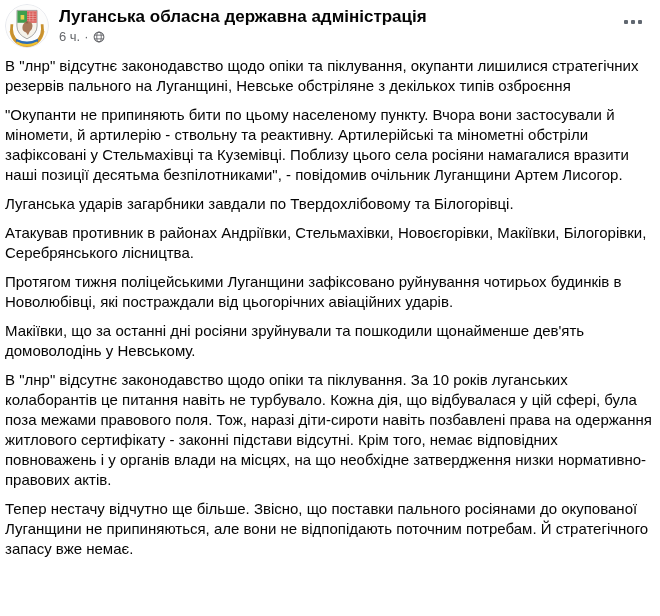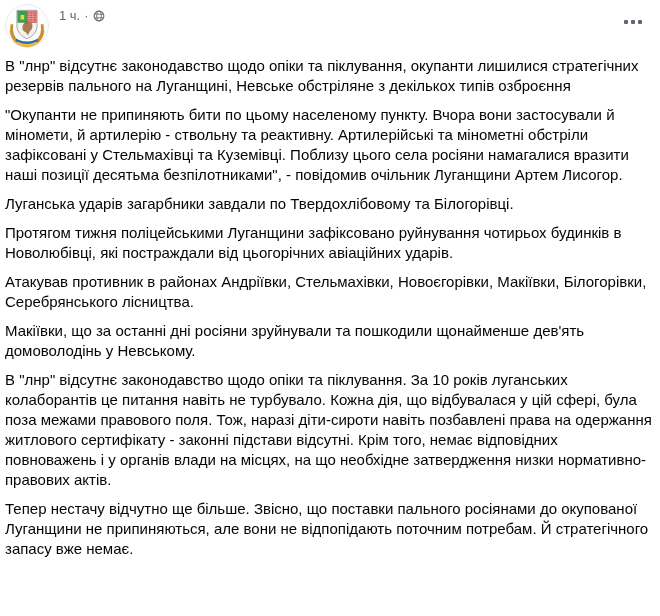--- a/index.html
+++ b/index.html
@@ -109,22 +109,23 @@
         <path d="M24,8.5 H34 M24,11 H34 M24,13.5 H34 M24,16 H34 M24,18.5 H34" stroke="#f0b9b4" stroke-width="0.7"></path>
         <path d="M27,9 V19 M30.5,9 V19" stroke="#f0b9b4" stroke-width="0.7"></path>
         <rect x="17" y="12" width="4" height="5" fill="#e8d44f"></rect>
 
         <path d="M20,22 q2,-4 6,-3 q4,1 4,5 q0,4 -3,6 l-2,4 l-2,-3 q-4,-1 -4,-5 q0,-3 1,-4 Z" fill="#a9795a"></path>
         <path d="M22,21 l2,-3 l1.5,3 Z" fill="#8f6248"></path>
       </svg>
     </div>
 
     <div class="header-texts">
+      <span class="author-name">Луганська обласна державна адміністрація</span>
       <span class="meta-row">
-        <span>1 ч.</span>
+        <span>6 ч.</span>
         <span class="meta-dot">·</span>
         <svg class="globe" viewBox="0 0 16 16" xmlns="http://www.w3.org/2000/svg">
           <circle cx="8" cy="8" r="6.5" fill="none" stroke="#65676b" stroke-width="1.4"></circle>
           <ellipse cx="8" cy="8" rx="3" ry="6.5" fill="none" stroke="#65676b" stroke-width="1.2"></ellipse>
           <path d="M1.8,5.5 H14.2 M1.8,10.5 H14.2" stroke="#65676b" stroke-width="1.2" fill="none"></path>
         </svg>
       </span>
     </div>
 
   </div>
@@ -132,20 +133,20 @@
   <div class="more-options">
     <span class="dot"></span>
     <span class="dot"></span>
     <span class="dot"></span>
   </div>
 
   <div class="post-body">
     <p>В "лнр" відсутнє законодавство щодо опіки та піклування, окупанти лишилися стратегічних резервів пального на Луганщині, Невське обстріляне з декількох типів озброєння</p>
     <p>"Окупанти не припиняють бити по цьому населеному пункту. Вчора вони застосували й міномети, й артилерію - ствольну та реактивну. Артилерійські та мінометні обстріли зафіксовані у Стельмахівці та Куземівці. Поблизу цього села росіяни намагалися вразити наші позиції десятьма безпілотниками", - повідомив очільник Луганщини Артем Лисогор.</p>
     <p>Луганська ударів загарбники завдали по Твердохлібовому та Білогорівці.</p>
+    <p>Атакував противник в районах Андріївки, Стельмахівки, Новоєгорівки, Макіївки, Білогорівки, Серебрянського лісництва.</p>
     <p>Протягом тижня поліцейськими Луганщини зафіксовано руйнування чотирьох будинків в Новолюбівці, які постраждали від цьогорічних авіаційних ударів.</p>
-    <p>Атакував противник в районах Андріївки, Стельмахівки, Новоєгорівки, Макіївки, Білогорівки, Серебрянського лісництва.</p>
     <p>Макіївки, що за останні дні росіяни зруйнували та пошкодили щонайменше дев'ять домоволодінь у Невському.</p>
     <p>В "лнр" відсутнє законодавство щодо опіки та піклування. За 10 років луганських колаборантів це питання навіть не турбувало. Кожна дія, що відбувалася у цій сфері, була поза межами правового поля. Тож, наразі діти-сироти навіть позбавлені права на одержання житлового сертифікату - законні підстави відсутні. Крім того, немає відповідних повноважень і у органів влади на місцях, на що необхідне затвердження низки нормативно-правових актів.</p>
     <p>Тепер нестачу відчутно ще більше. Звісно, що поставки пального росіянами до окупованої Луганщини не припиняються, але вони не відпопідають поточним потребам. Й стратегічного запасу вже немає.</p>
   </div>
 
 </div>
 
 </body></html>

